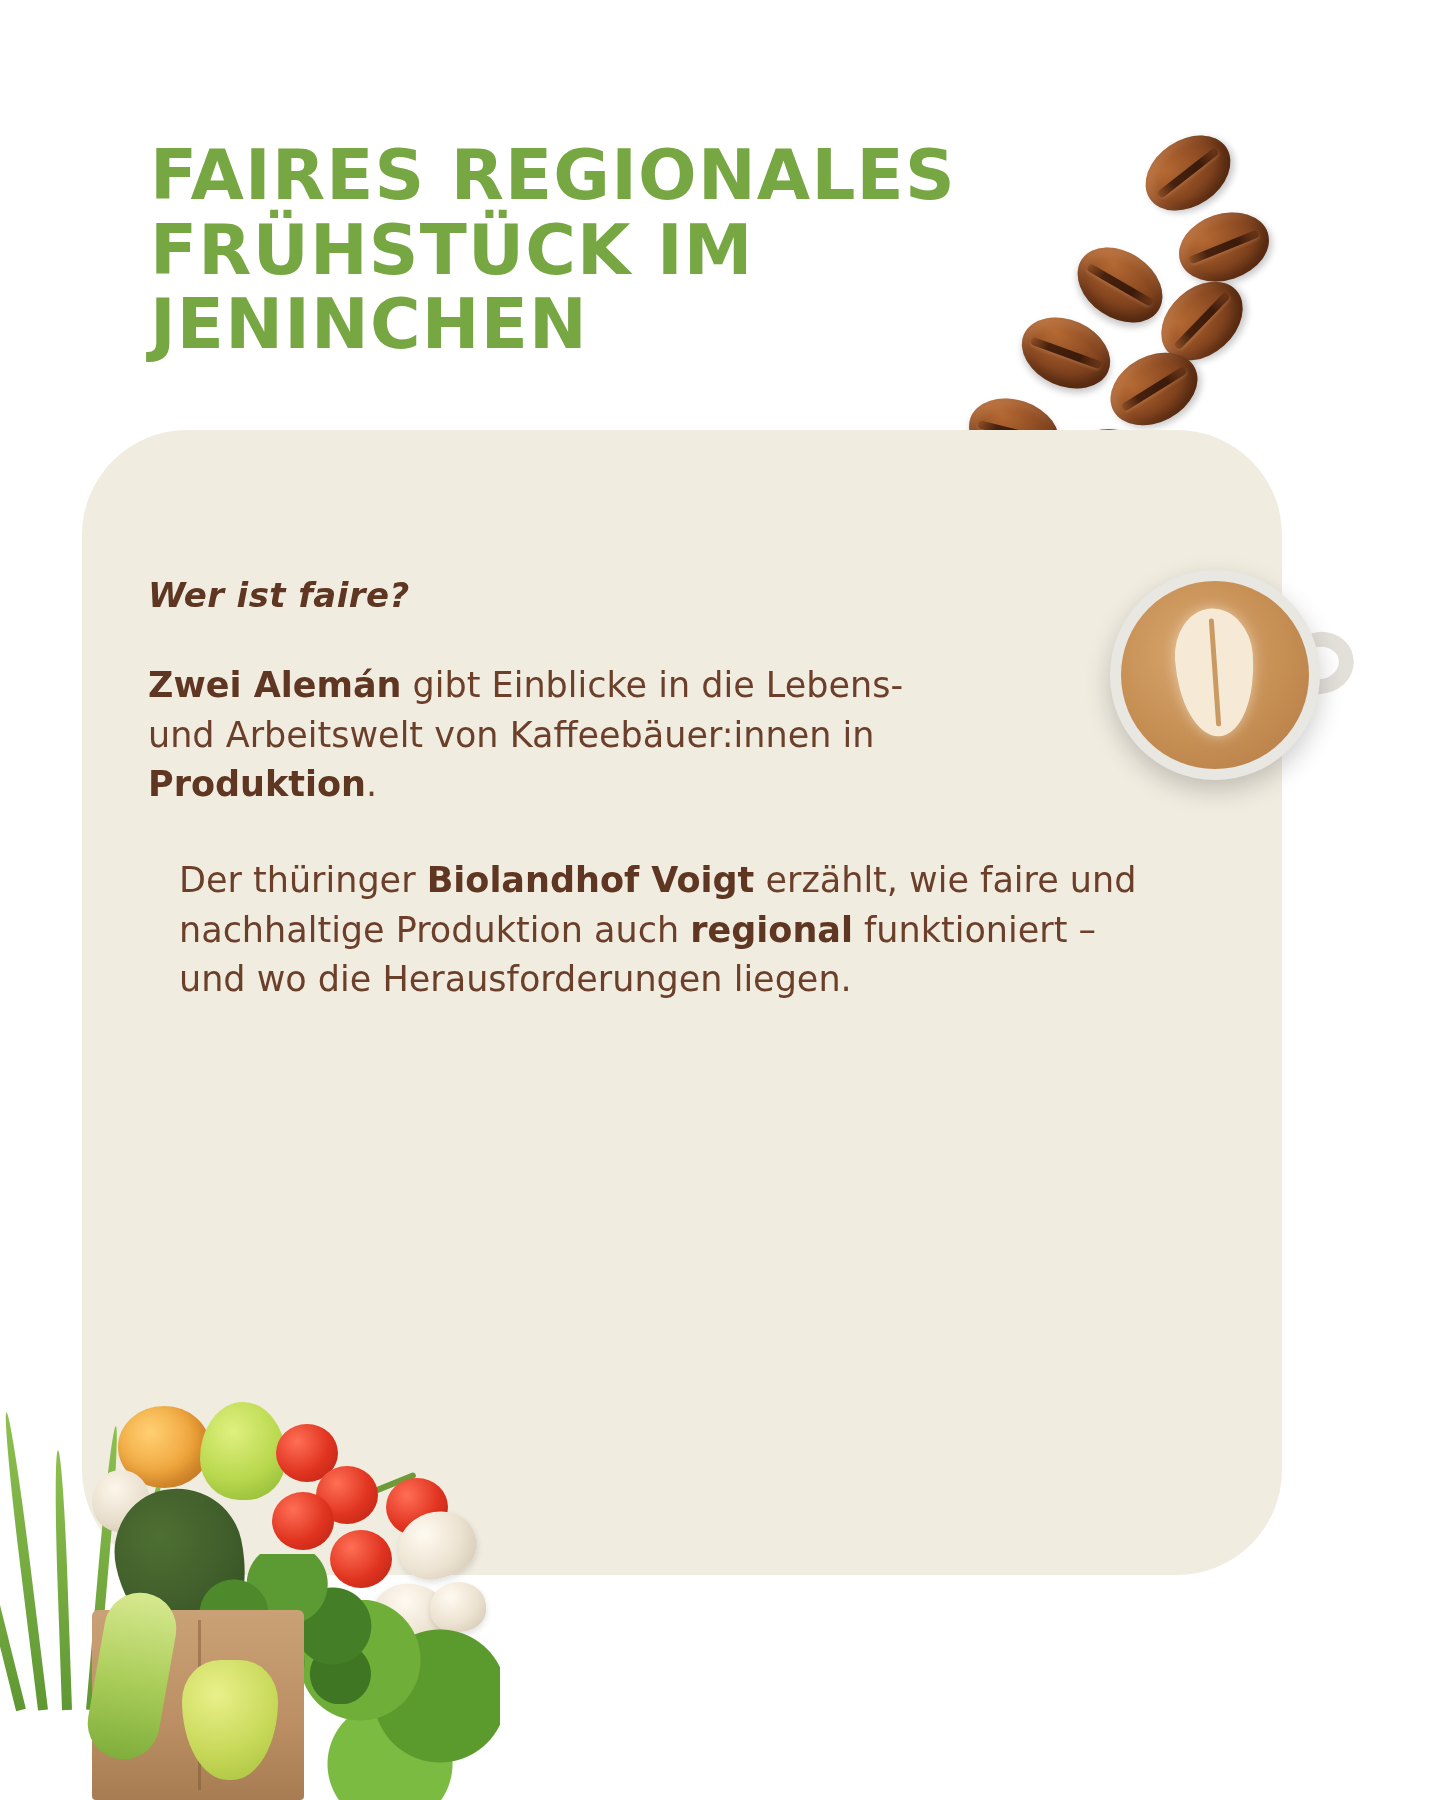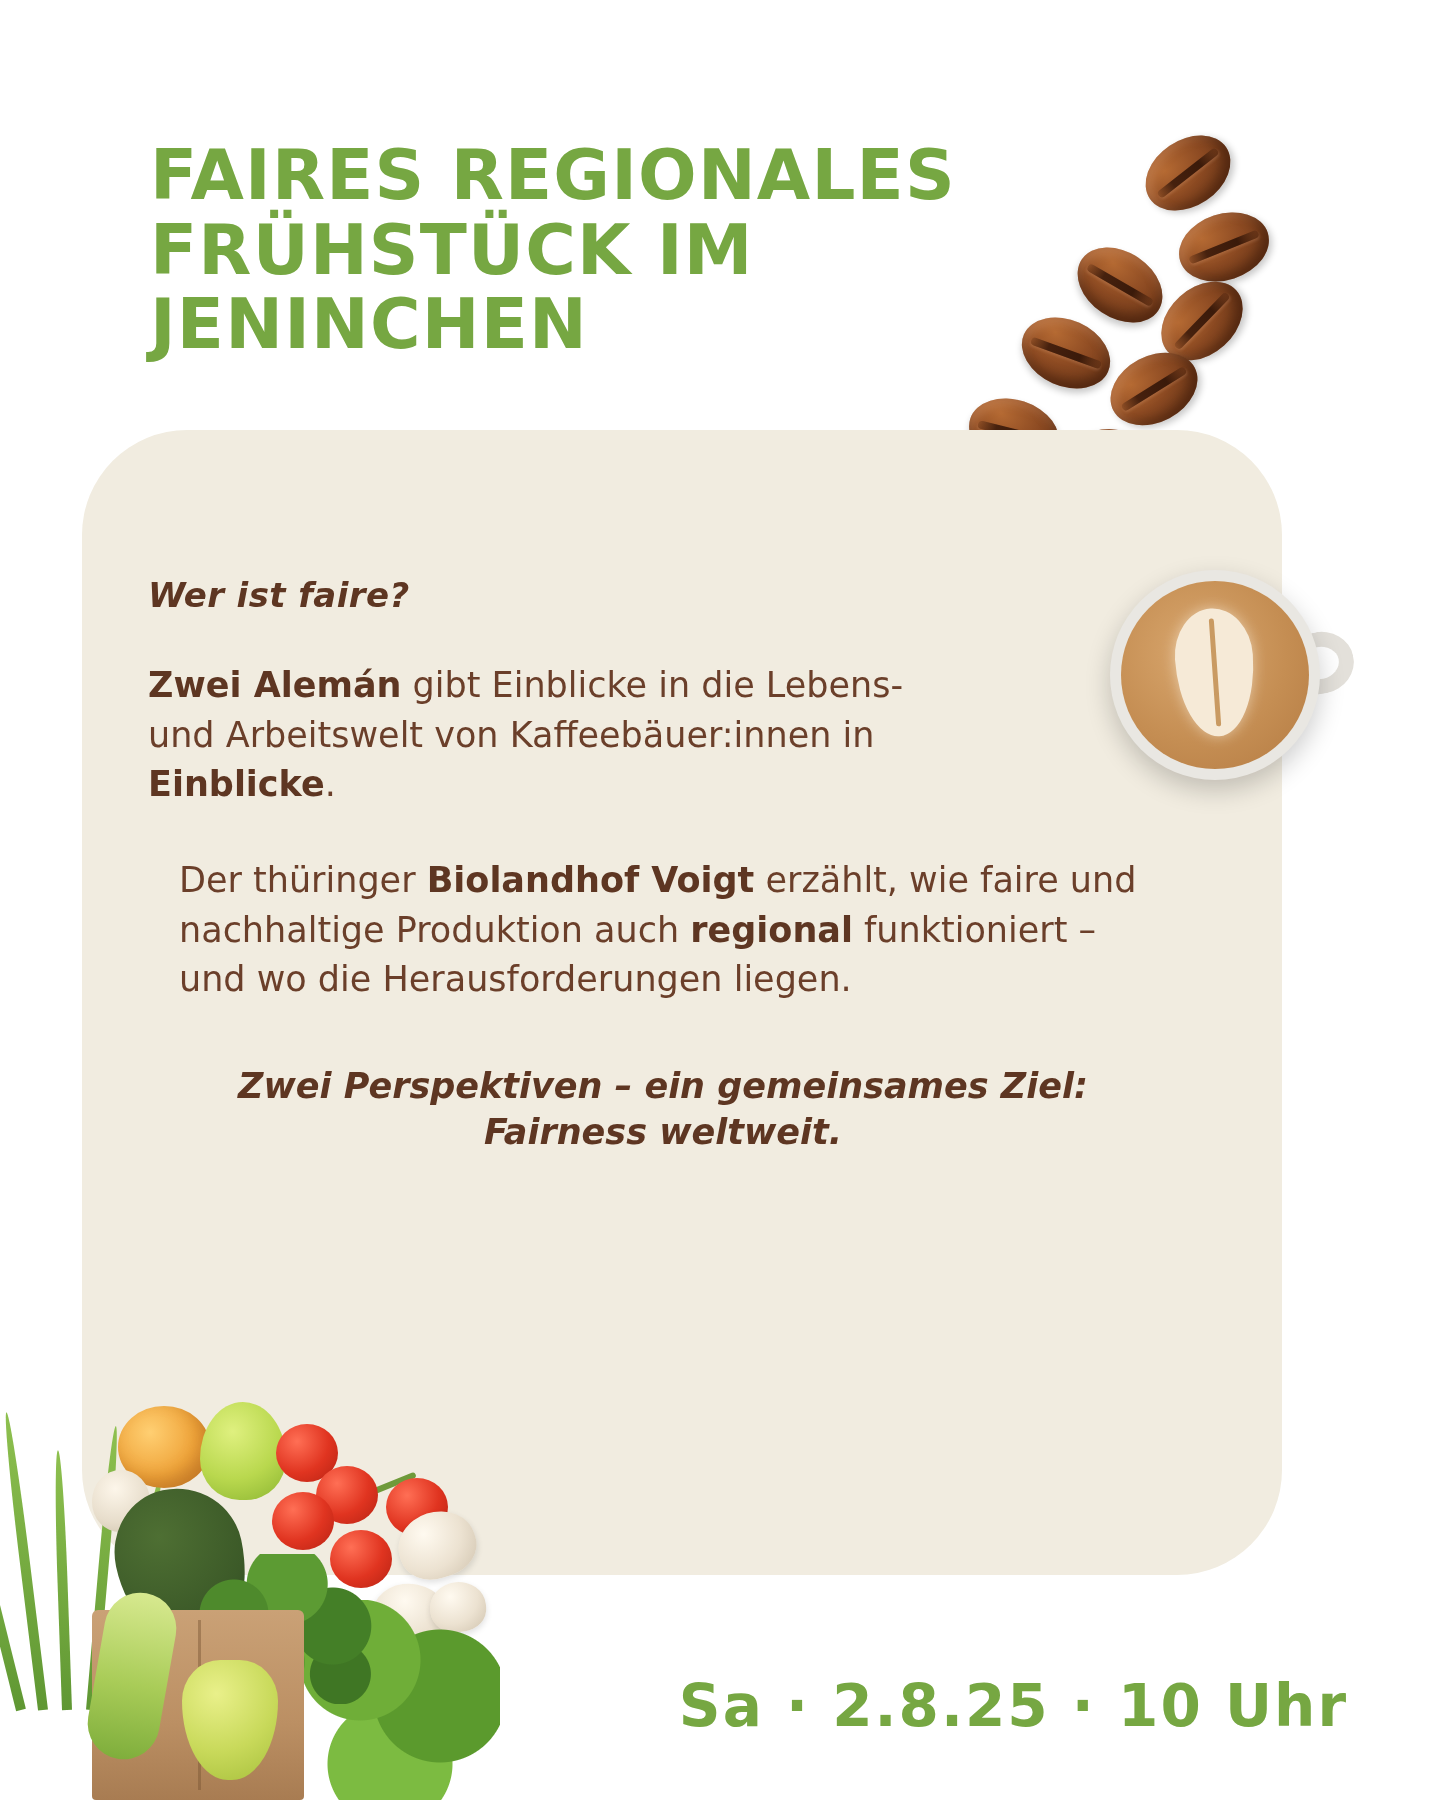--- a/index.html
+++ b/index.html
@@ -360,28 +360,27 @@
       <div class="crema">
         <div class="leaf"></div>
       </div>
     </div>
   </div>
 
   <div class="body-block">
     <p class="q-heading">Wer ist faire?</p>
 
     <p class="para">
-      <b>Zwei Alemán</b><span> gibt Einblicke in die Lebens- und Arbeitswelt von Kaffeebäuer:innen in </span><b>Einblicke</b><span>.</span>
+      <b>Zwei Alemán</b><span> gibt Einblicke in die Lebens- und Arbeitswelt von Kaffeebäuer:innen in </span><b>Produktion</b><span>.</span>
     </p>
 
     <p class="para wide">
       <span>Der thüringer </span><b>Biolandhof Voigt</b><span> erzählt, wie faire und nachhaltige Produktion auch </span><b>regional</b><span> funktioniert – und wo die Herausforderungen liegen.</span>
     </p>
 
-    <p class="tagline">Zwei Perspektiven – ein gemeinsames Ziel: Fairness weltweit.</p>
   </div>
 
   <div class="veg">
     <div class="blade bl1"></div>
     <div class="blade bl2"></div>
     <div class="blade bl3"></div>
     <div class="blade bl4"></div>
     <div class="blade bl5"></div>
     <div class="onion"></div>
     <div class="garlic"></div>
@@ -396,15 +395,14 @@
     <div class="mushroom m1"></div>
     <div class="mushroom m2"></div>
     <div class="mushroom m3"></div>
     <div class="lettuce"></div>
     <div class="parsley"></div>
     <div class="bag"></div>
     <div class="zucchini"></div>
     <div class="pepper"></div>
   </div>
 
-  <div class="date-line">Sa · 2.8.25 · 10 Uhr</div>
 
 </div>
 
 </body></html>

